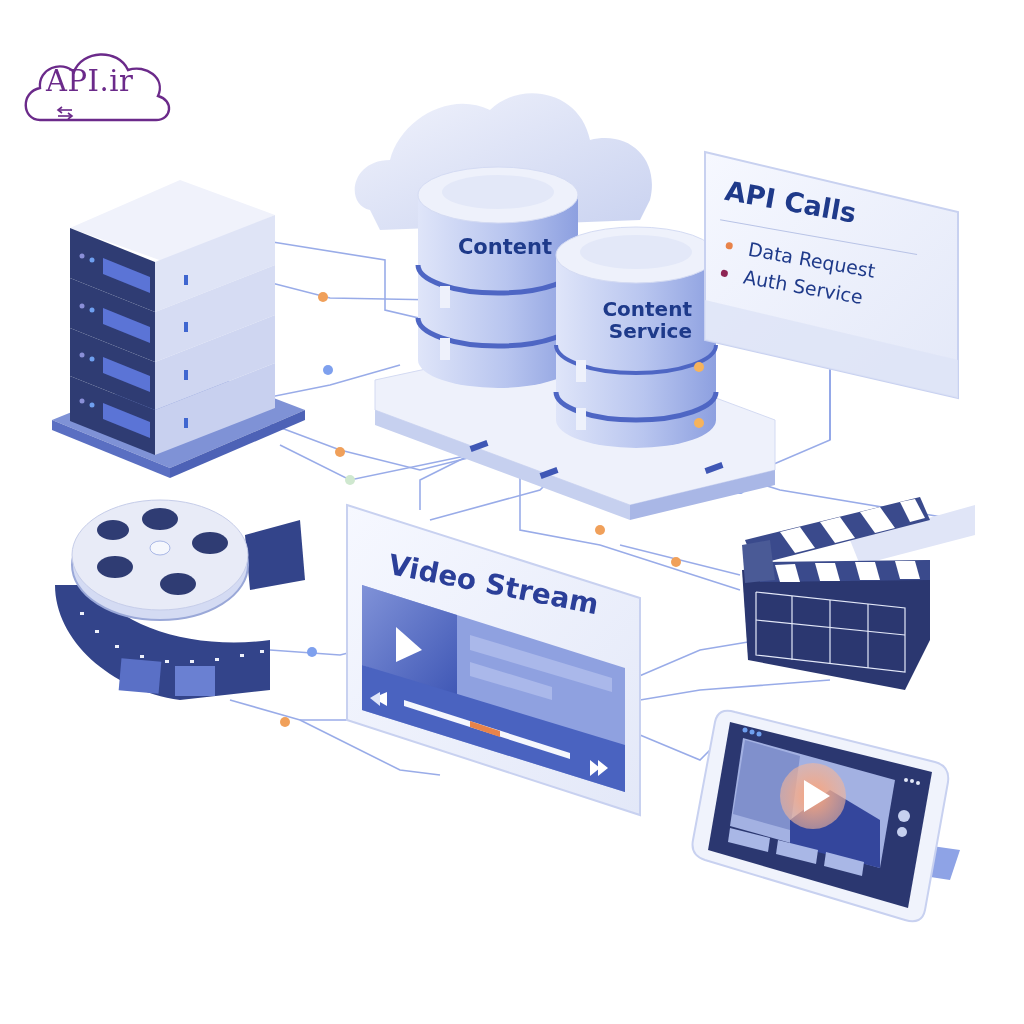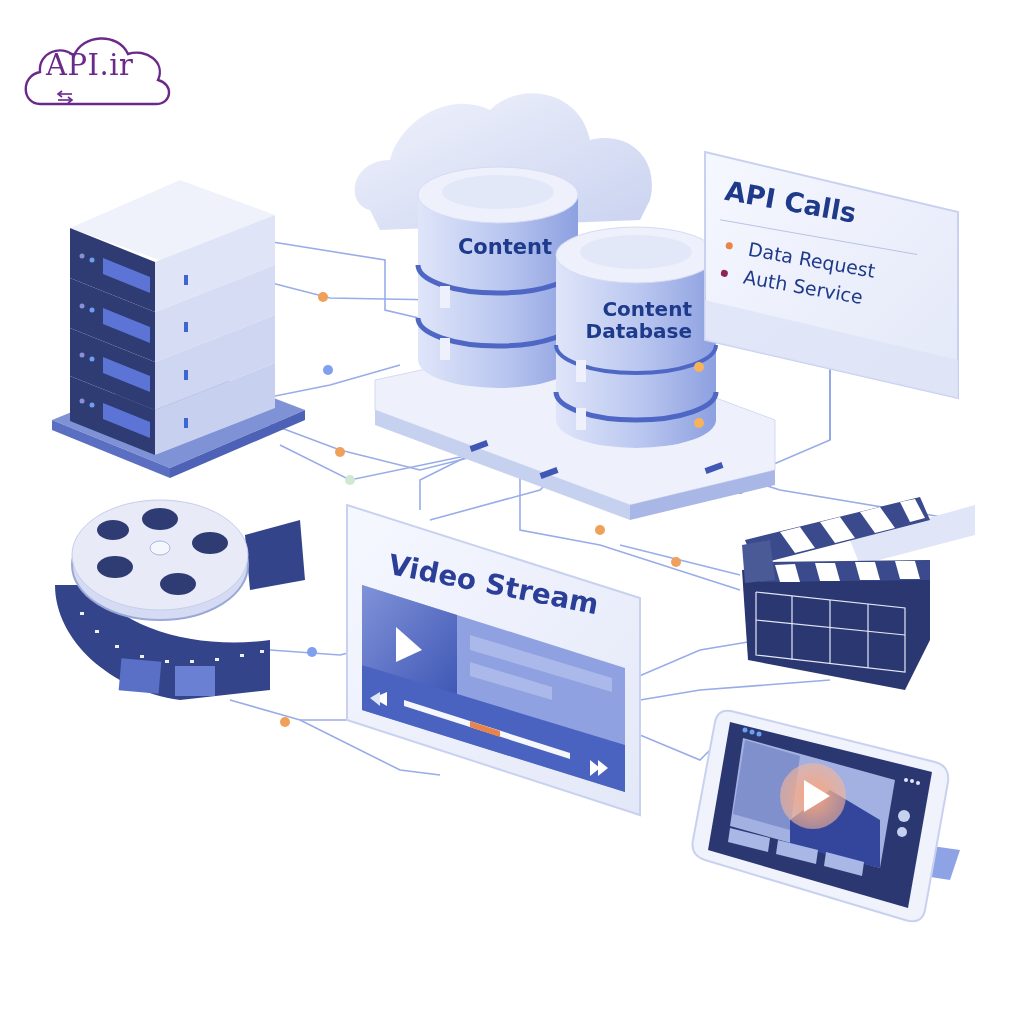--- a/index.html
+++ b/index.html
@@ -5,21 +5,21 @@
   html, body { margin: 0; padding: 0; }
   body {
     width: 1024px; height: 1024px; position: relative; overflow: hidden;
     background: #ffffff;
     font-family: "DejaVu Sans", sans-serif;
   }
   .abs { position: absolute; }
   svg.layer { position: absolute; left: 0; top: 0; }
 
   
-  .logo { left: 18px; top: 30px; width: 160px; height: 80px; }
+  .logo { left: 18px; top: 46px; width: 160px; height: 80px; }
   .logo-text {
     position: absolute; left: 28px; top: 18px;
     font-family: "DejaVu Serif", serif; font-size: 29px; color: #6b2a8a;
     letter-spacing: 0.5px;
   }
 
   
   .api-panel-text {
     left: 728px; top: 175px; width: 230px;
     transform: rotate(10deg); transform-origin: left top;
@@ -143,21 +143,21 @@
     <path d="M556,392 A80,28 0 0 0 716,392" stroke="#4e66c4" stroke-width="5" fill="none"></path>
     <rect x="576" y="360" width="10" height="22" fill="#eef1fb"></rect>
     <rect x="576" y="408" width="10" height="22" fill="#eef1fb"></rect>
     <circle cx="699" cy="367" r="5" fill="#f6b35c"></circle>
     <circle cx="699" cy="423" r="5" fill="#f6b35c"></circle>
   </g>
 </svg>
 <div class="abs db-label" style="left:442px;top:236px;width:110px;font-size:21px;">Content</div>
 <div class="abs db-label" style="left:572px;top:298px;width:120px;font-size:20px;">
   <div>Content</div>
-  <div>Database</div>
+  <div>Service</div>
 </div>
 
 <svg class="layer" width="1024" height="1024" viewBox="0 0 1024 1024">
   <polygon points="705,152 958,212 958,398 705,340" fill="url(#panelG)" stroke="#c8d1f0" stroke-width="2"></polygon>
   <polygon points="705,300 958,360 958,398 705,340" fill="#dde3f6" opacity="0.8"></polygon>
   <line x1="830" y1="370" x2="830" y2="440" stroke="#8ea3e6" stroke-width="1.6"></line>
 </svg>
 <div class="abs api-panel-text">
   <div class="api-title">API Calls</div>
   <div class="api-divider"></div>

